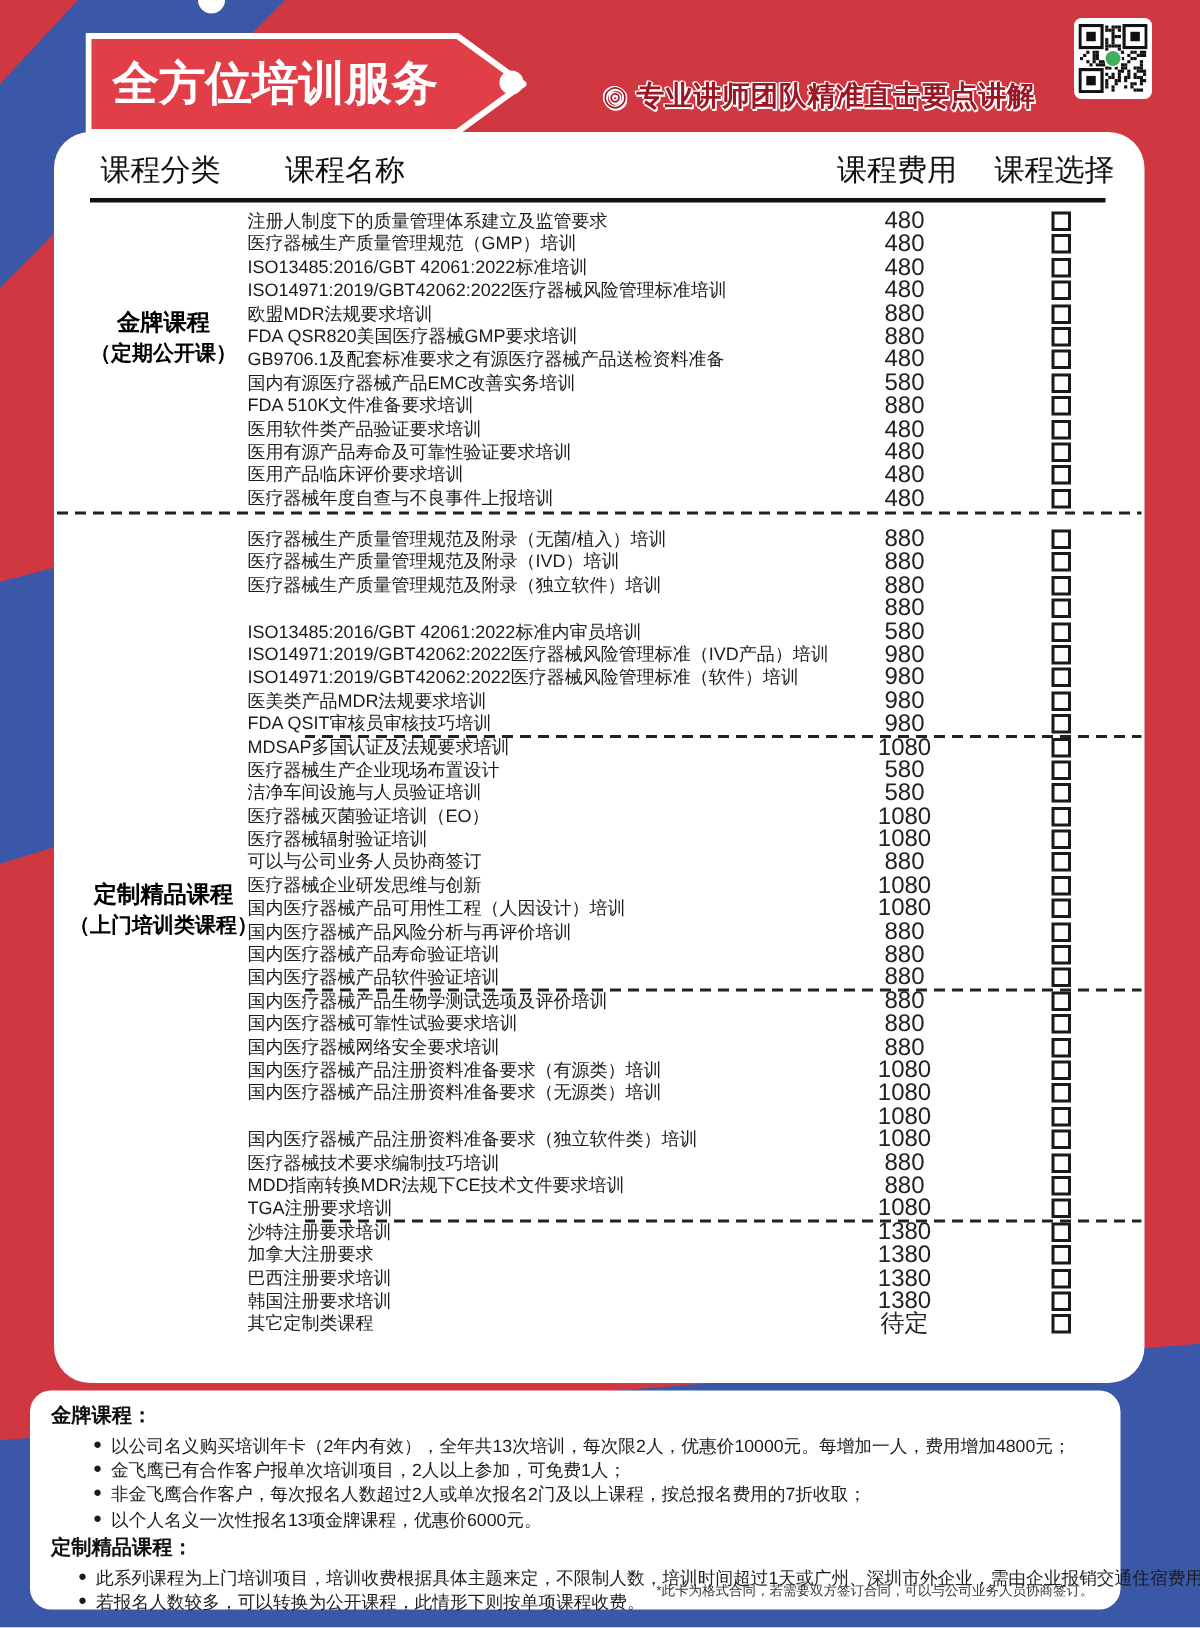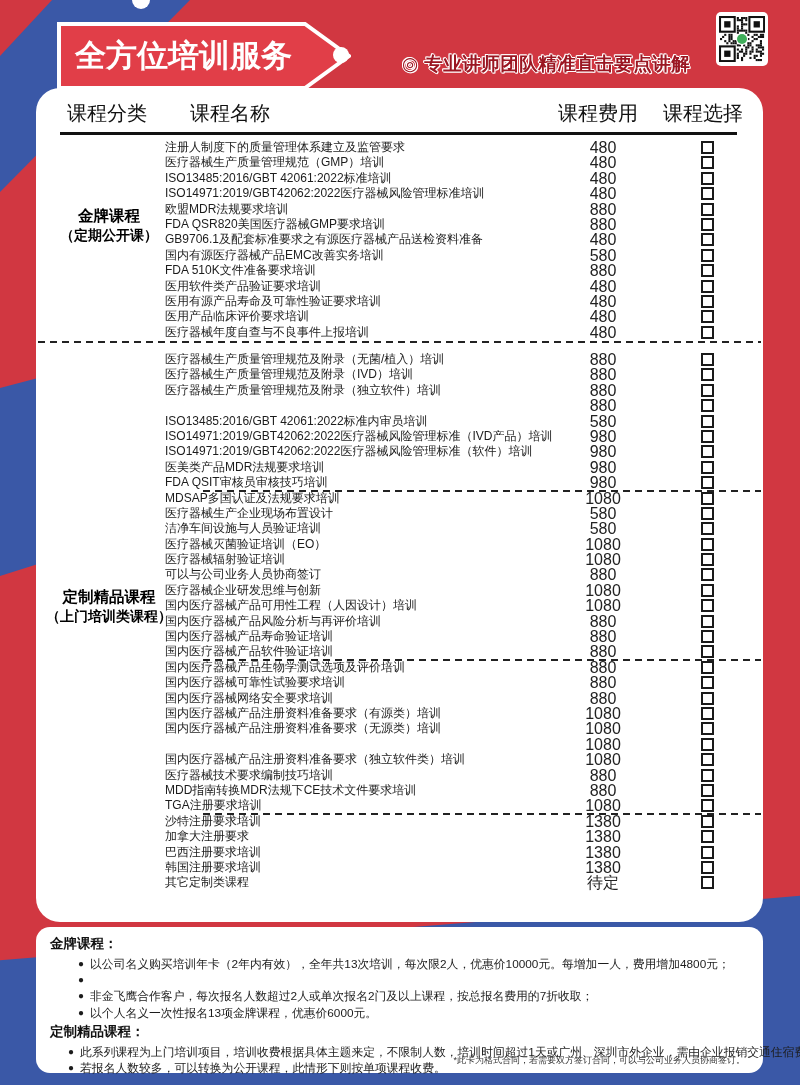--- a/index.html
+++ b/index.html
@@ -50,21 +50,21 @@
   .row-name{position:absolute;left:129px;top:0;line-height:15.4px;font-size:12px;color:#1c1c1c;white-space:nowrap;}
   .row-fee{position:absolute;left:527px;width:80px;top:0;line-height:15.4px;font-size:16px;color:#222;text-align:center;}
   .row-check{position:absolute;left:665px;top:1px;width:13px;height:13px;background:#fff;
     border:2px solid #1a1a1a;box-sizing:border-box;}
   .divider-full{position:absolute;left:2px;right:2px;top:253px;height:2px;
     background:repeating-linear-gradient(90deg,#222 0 7px,transparent 7px 12px);}
   .sub-divider{position:absolute;left:167px;right:2px;height:2px;
     background:repeating-linear-gradient(90deg,#222 0 7px,transparent 7px 12px);}
 
   
-  .notes-card{left:36px;top:927px;width:727px;height:146px;border-radius:14px;
+  .notes-card{left:20px;top:927px;width:727px;height:146px;border-radius:14px;
     padding:6px 32px 0 14px;box-sizing:border-box;}
   .note-heading{font-size:13.5px;font-weight:bold;color:#111;line-height:18px;margin-top:2px;}
   .note-bullets{margin-top:3px;}
   .note-line{display:flex;align-items:flex-start;font-size:11.8px;color:#1c1c1c;line-height:16.2px;white-space:nowrap;}
   .note-group:nth-child(1) .note-line{padding-left:28px;}
   .note-group:nth-child(2) .note-line{padding-left:18px;}
   .bullet-dot{flex:0 0 auto;margin-right:6px;font-size:10px;line-height:16.2px;}
   .footnote{position:absolute;right:18px;bottom:6px;font-size:9px;color:#333;}
 </style>
 </head>
@@ -523,20 +523,21 @@
     <div id="notes-root">
   <div class="note-group">
     <div class="note-heading">金牌课程：</div>
     <div class="note-bullets">
             <div class="note-line">
               <span class="bullet-dot">●</span>
               <span>以公司名义购买培训年卡（2年内有效），全年共13次培训，每次限2人，优惠价10000元。每增加一人，费用增加4800元；</span>
             </div>
             <div class="note-line">
               <span class="bullet-dot">●</span>
+              <span>金飞鹰已有合作客户报单次培训项目，2人以上参加，可免费1人；</span>
             </div>
             <div class="note-line">
               <span class="bullet-dot">●</span>
               <span>非金飞鹰合作客户，每次报名人数超过2人或单次报名2门及以上课程，按总报名费用的7折收取；</span>
             </div>
             <div class="note-line">
               <span class="bullet-dot">●</span>
               <span>以个人名义一次性报名13项金牌课程，优惠价6000元。</span>
             </div>
           </div>

